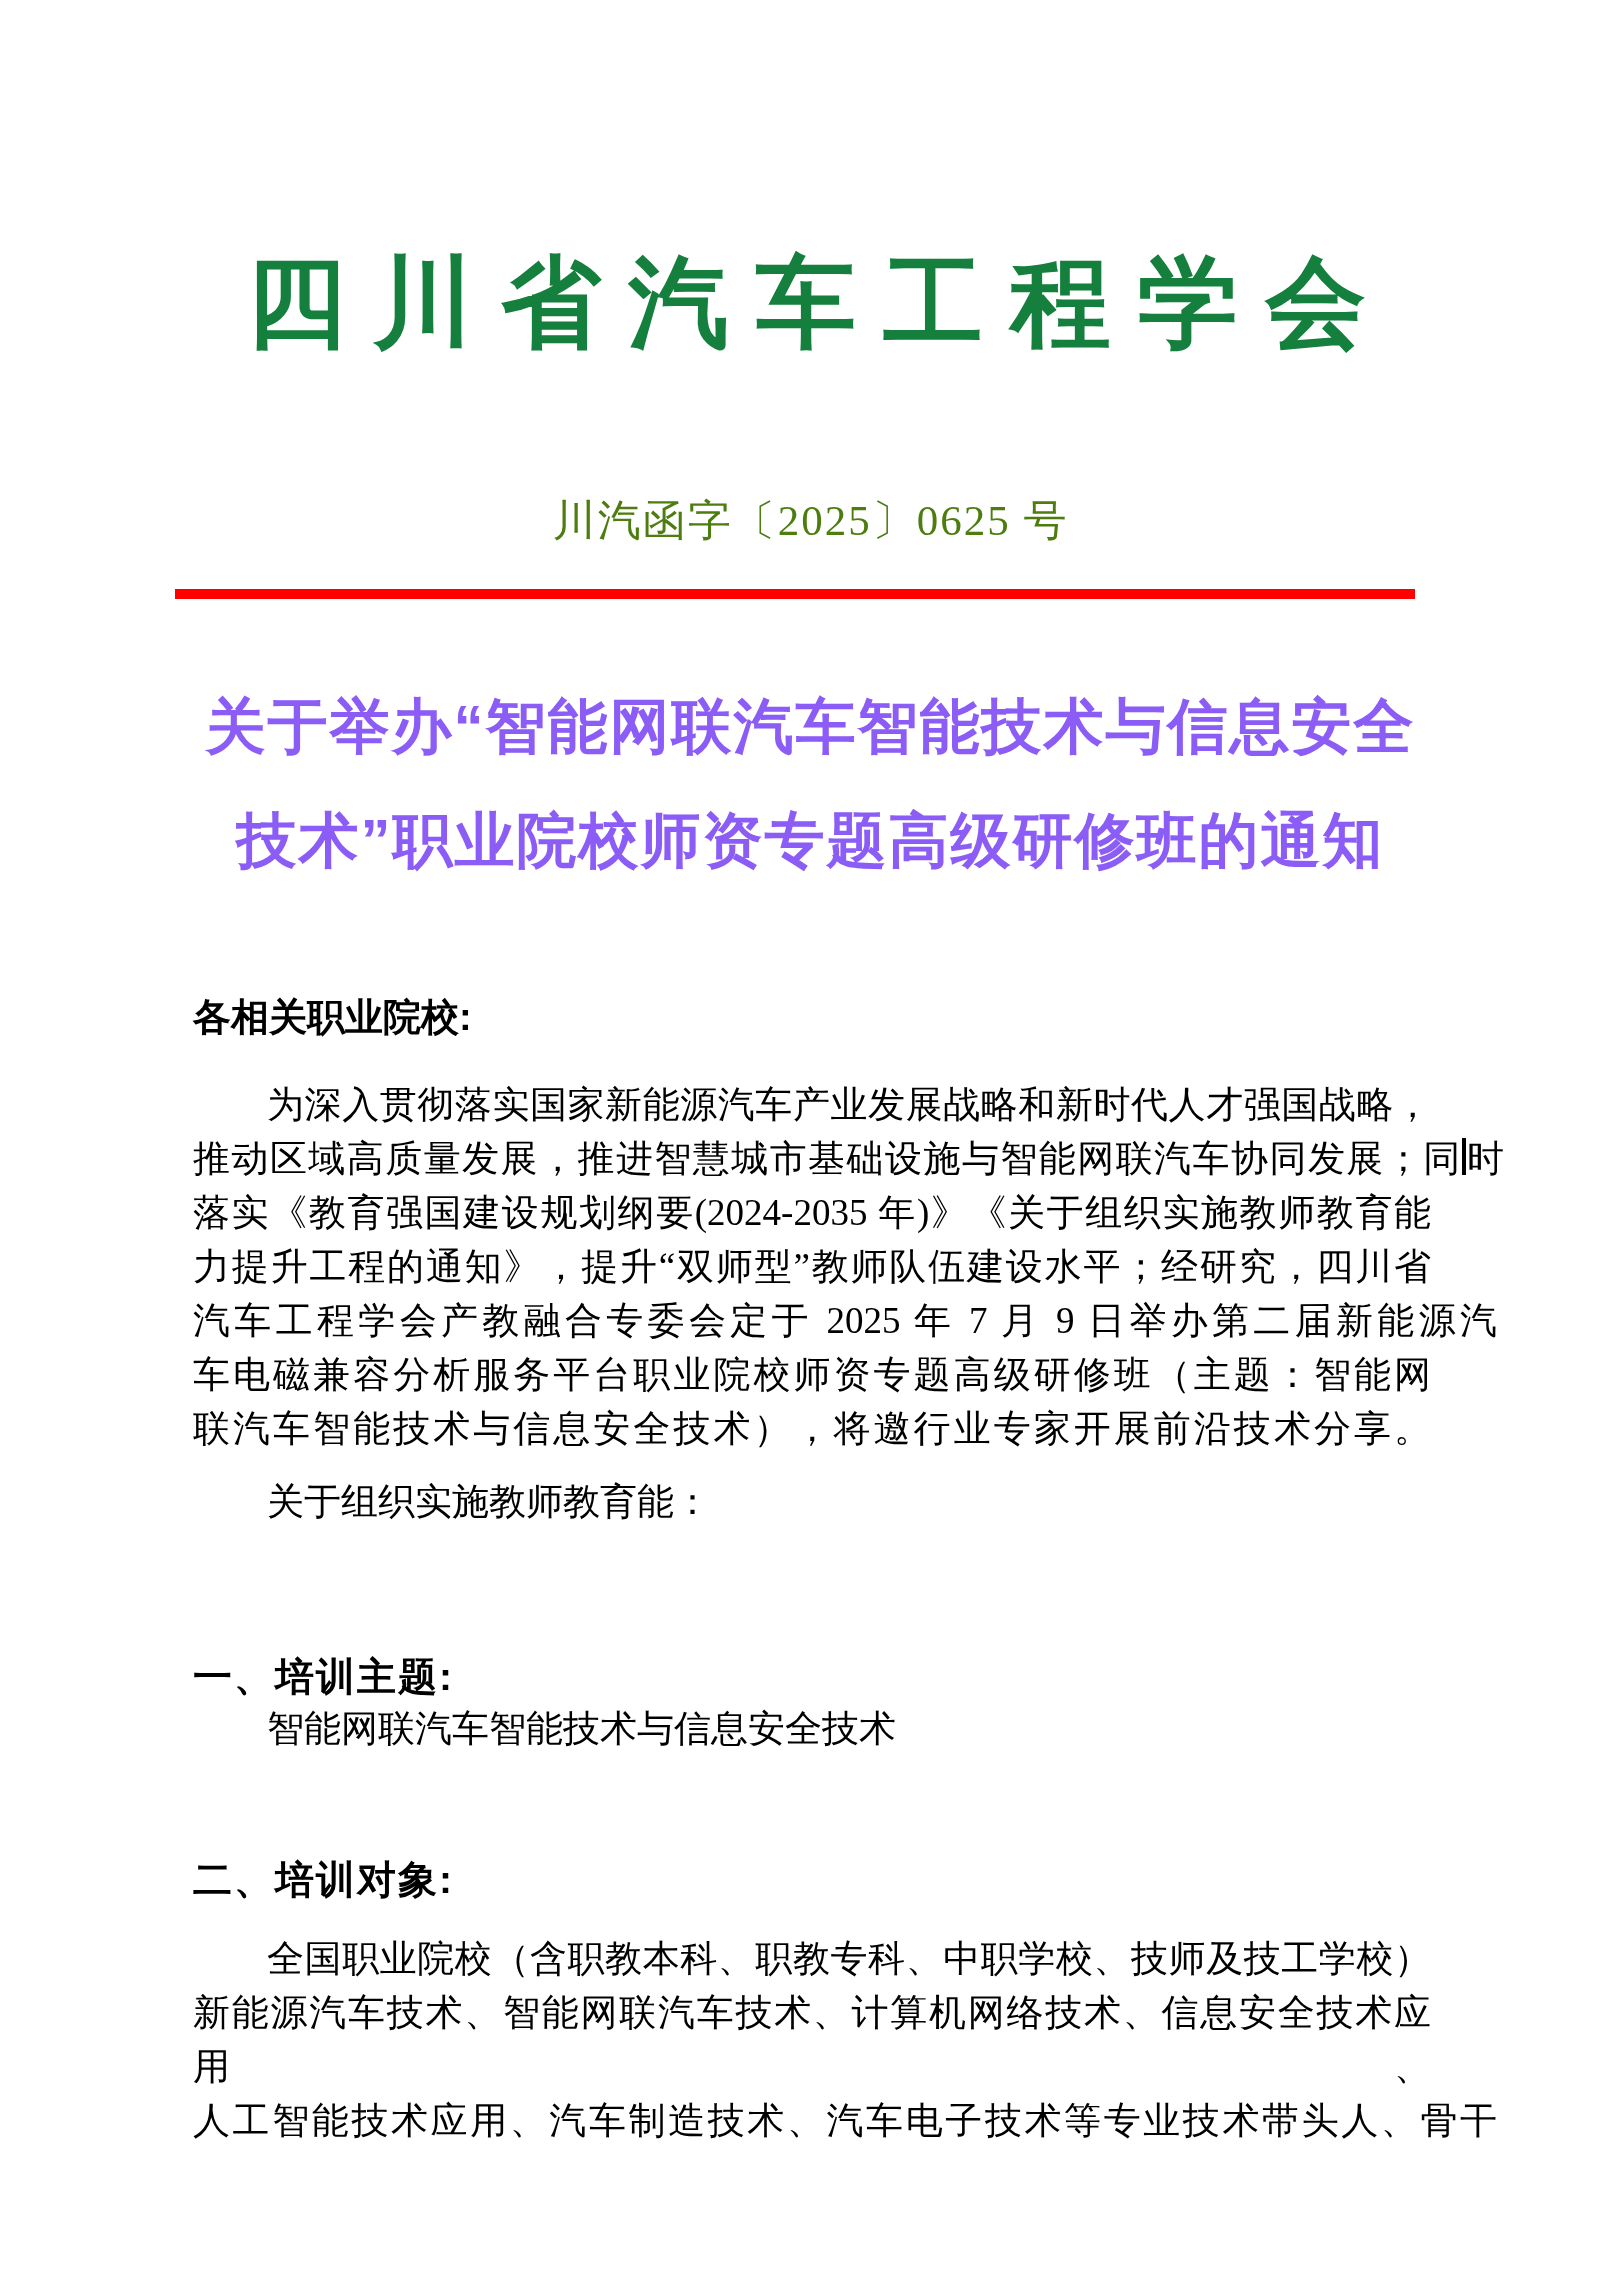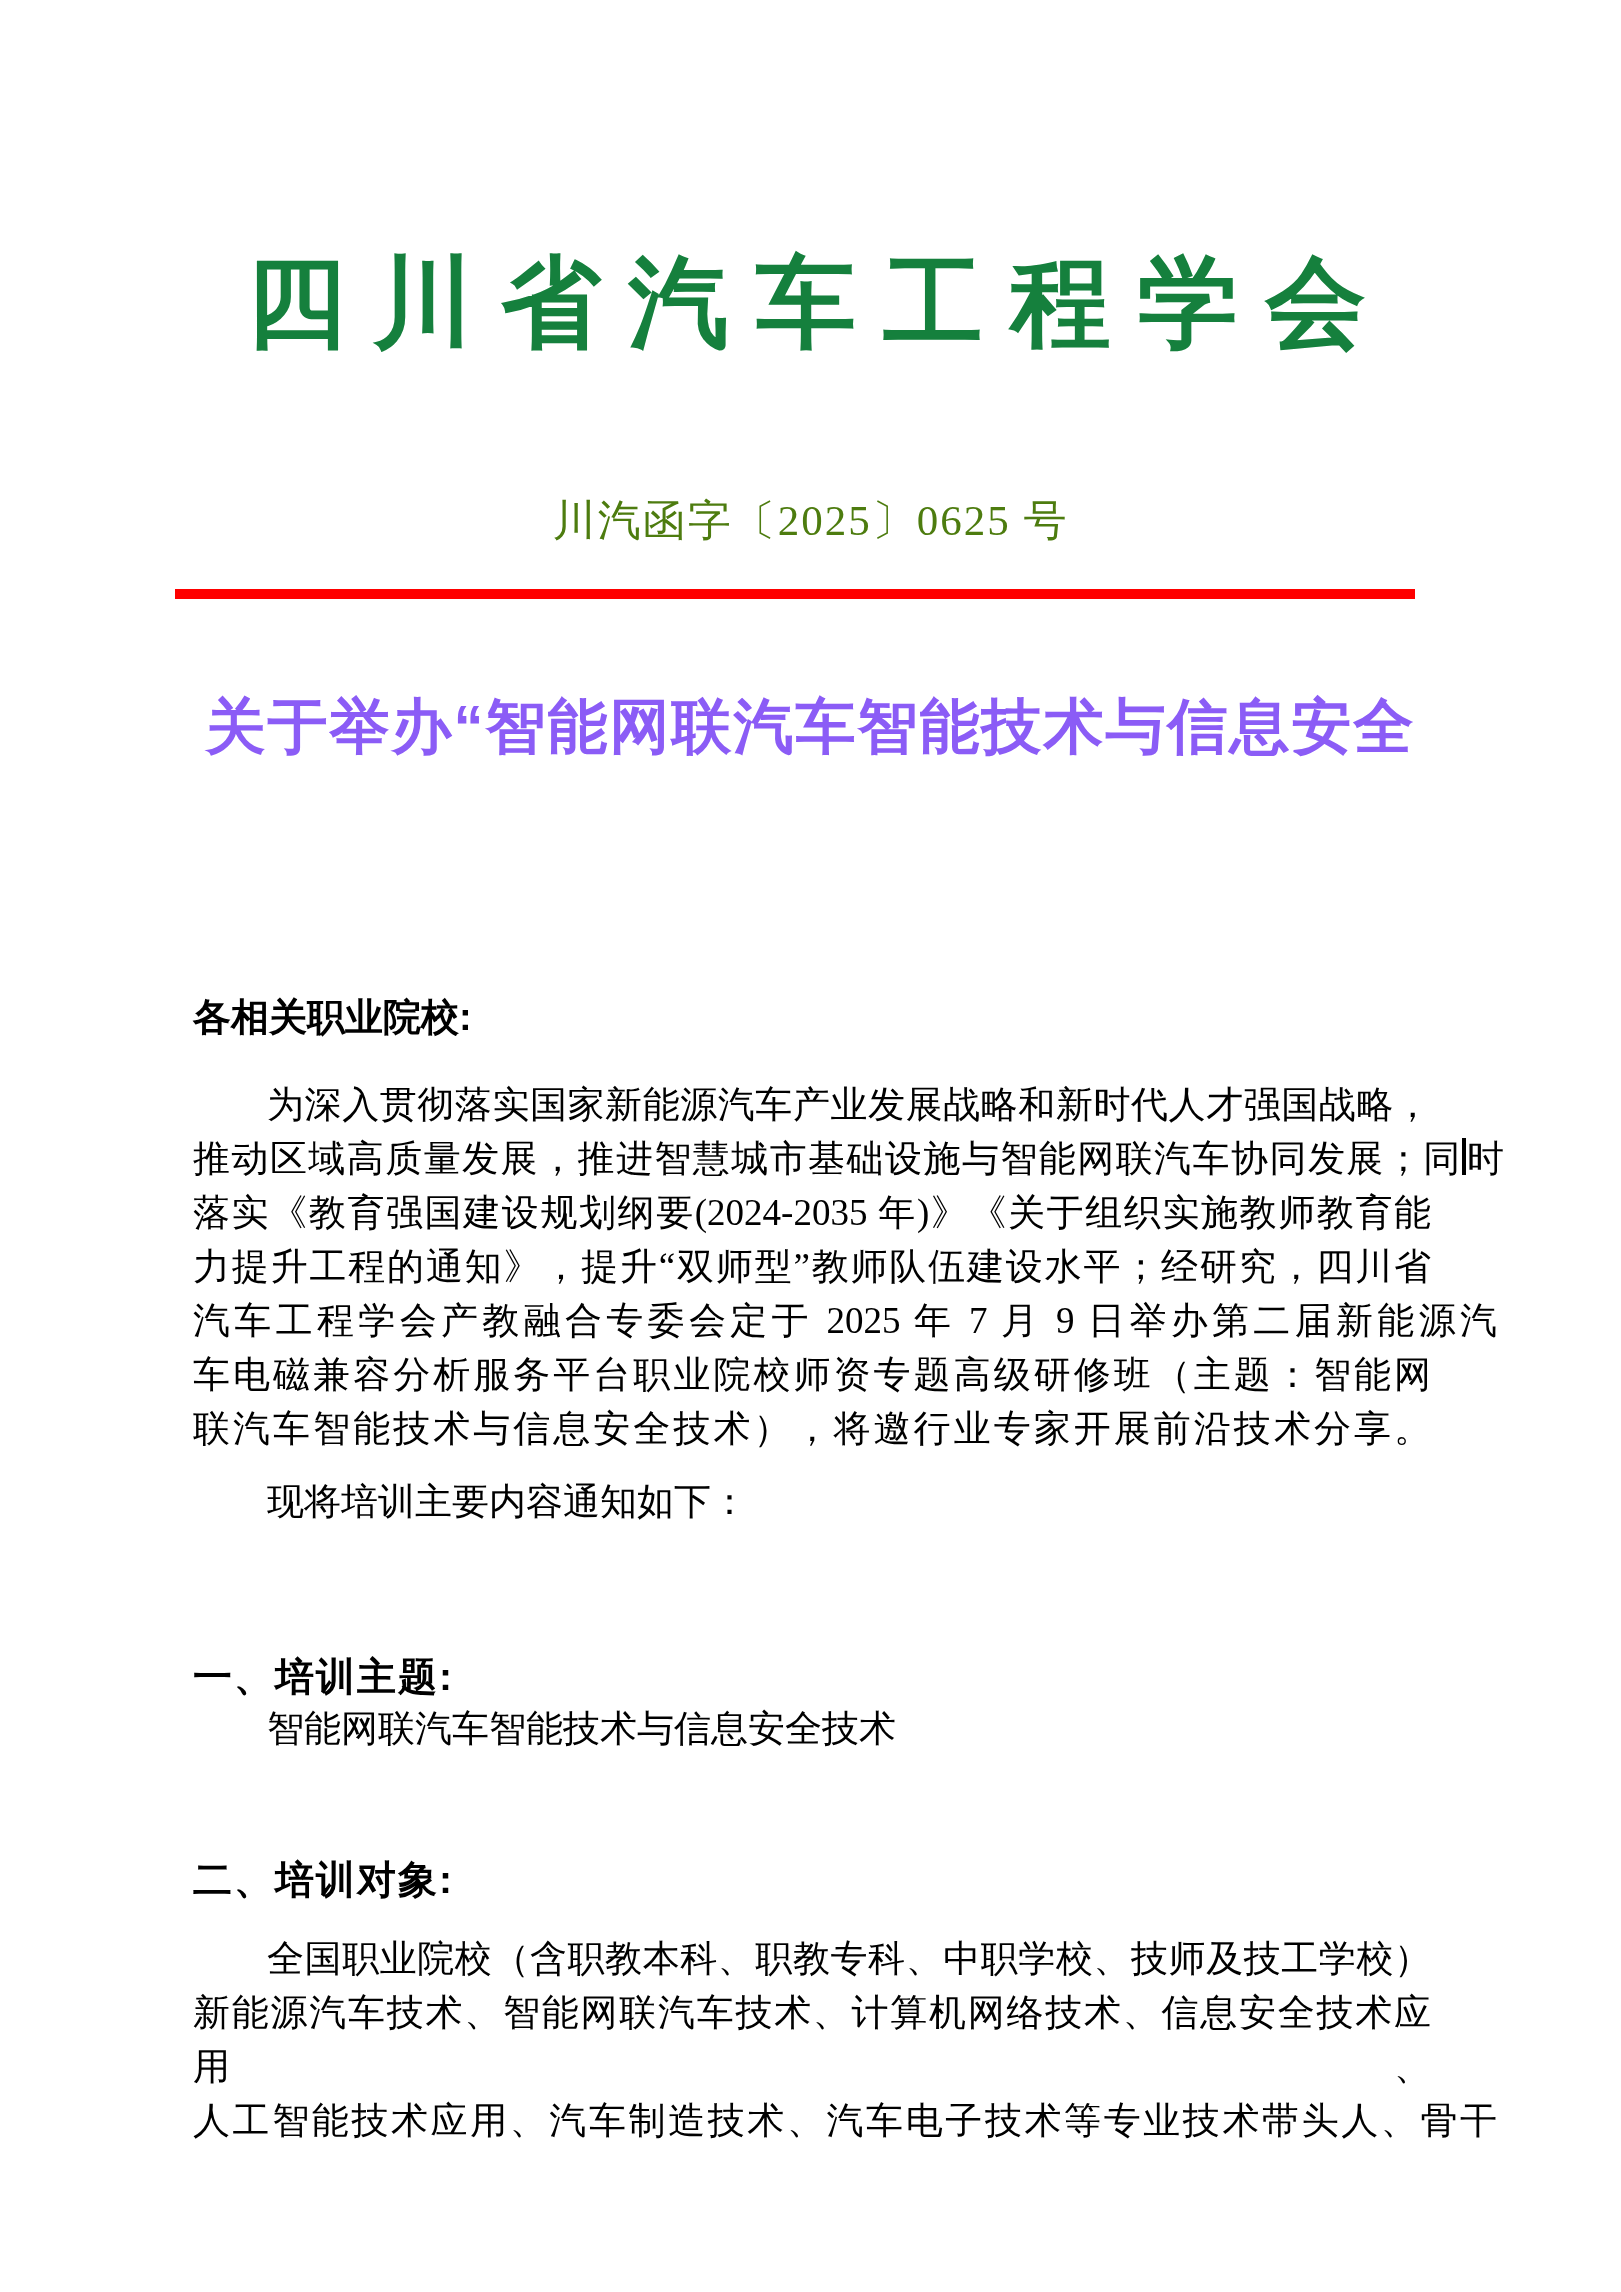--- a/index.html
+++ b/index.html
@@ -137,35 +137,36 @@
 <div class="page">
 
   <div class="org-title sans">四川省汽车工程学会</div>
 
   <div class="doc-number serif">川汽函字〔2025〕0625 号</div>
 
   <div class="red-line"></div>
 
   <div class="doc-title sans">
     <div>关于举办“智能网联汽车智能技术与信息安全</div>
+    <div>技术”职业院校师资专题高级研修班的通知</div>
   </div>
 
   <div class="salutation sans">各相关职业院校:</div>
 
   <div class="para1 serif">
     <div class="ln just indent">为深入贯彻落实国家新能源汽车产业发展战略和新时代人才强国战略，</div>
     <div class="ln just w-over-a"><span>推动区域高质量发展，推进智慧城市基础设施与智能网联汽车协同发展；同</span><span class="caret"></span><span>时</span></div>
     <div class="ln just">落实《教育强国建设规划纲要(2024-2035 年)》《关于组织实施教师教育能</div>
     <div class="ln just">力提升工程的通知》，提升“双师型”教师队伍建设水平；经研究，四川省</div>
     <div class="ln just w-over-b">汽车工程学会产教融合专委会定于 2025 年 7 月 9 日举办第二届新能源汽</div>
     <div class="ln just">车电磁兼容分析服务平台职业院校师资专题高级研修班（主题：智能网</div>
     <div class="ln just">联汽车智能技术与信息安全技术），将邀行业专家开展前沿技术分享。</div>
   </div>
 
-  <div class="para2 serif indent">现将培训主要内容通知如下：</div>
+  <div class="para2 serif indent">关于组织实施教师教育能：</div>
 
   <div class="sec-heading sec1-h sans">一、培训主题:</div>
 
   <div class="sec1-c serif indent">智能网联汽车智能技术与信息安全技术</div>
 
   <div class="sec-heading sec2-h sans">二、培训对象:</div>
 
   <div class="sec2-c serif">
     <div class="ln just indent">全国职业院校（含职教本科、职教专科、中职学校、技师及技工学校）</div>
     <div class="ln just">新能源汽车技术、智能网联汽车技术、计算机网络技术、信息安全技术应用、</div>

